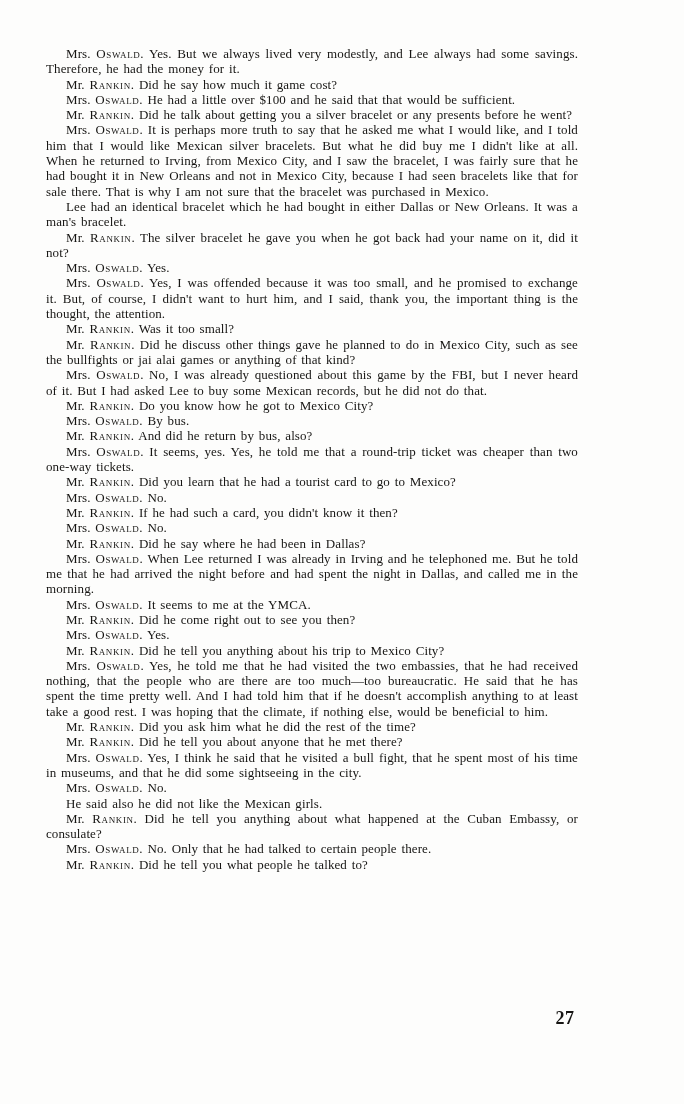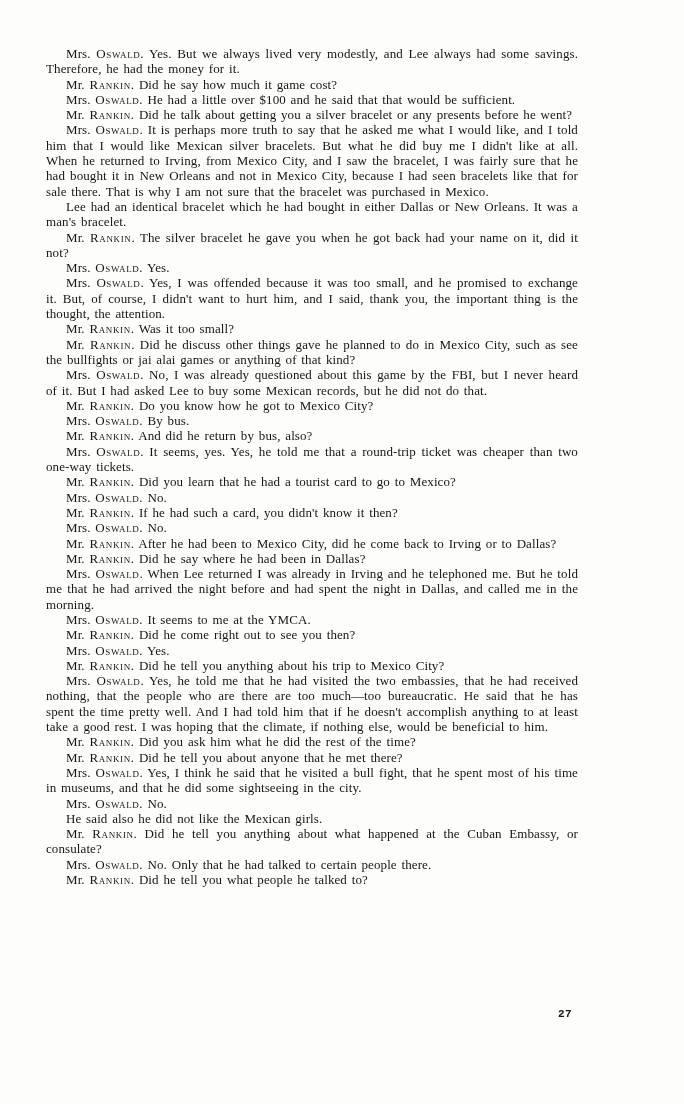--- a/index.html
+++ b/index.html
@@ -35,24 +35,23 @@
   .speaker .sp-name {
     font-variant: small-caps;
     letter-spacing: 0.6px;
   }
   .page-number {
     position: absolute;
     top: 1008px;
     left: 550px;
     width: 30px;
     text-align: center;
-    font-size: 11px;
+    font-size: 18px;
     font-weight: bold;
     letter-spacing: 0.5px;
-    font-family: Liberation Mono, monospace;
   }
 </style>
 </head>
 <body>
 
 <div class="page">
   <div class="text-block" id="paragraphs-container">
   <p class="para"><span class="speaker"><span class="sp-prefix">Mrs. </span><span class="sp-name">Oswald</span><span class="sp-dot">. </span></span><span class="ptext">Yes.  But we always lived very modestly, and Lee always had some savings.  Therefore, he had the money for it.</span></p>
 
   <p class="para"><span class="speaker"><span class="sp-prefix">Mr. </span><span class="sp-name">Rankin</span><span class="sp-dot">. </span></span><span class="ptext">Did he say how much it game cost?</span></p>
@@ -86,21 +85,20 @@
   <p class="para"><span class="speaker"><span class="sp-prefix">Mrs. </span><span class="sp-name">Oswald</span><span class="sp-dot">. </span></span><span class="ptext">It seems, yes.  Yes, he told me that a round-trip ticket was cheaper than two one-way tickets.</span></p>
 
   <p class="para"><span class="speaker"><span class="sp-prefix">Mr. </span><span class="sp-name">Rankin</span><span class="sp-dot">. </span></span><span class="ptext">Did you learn that he had a tourist card to go to Mexico?</span></p>
 
   <p class="para"><span class="speaker"><span class="sp-prefix">Mrs. </span><span class="sp-name">Oswald</span><span class="sp-dot">. </span></span><span class="ptext">No.</span></p>
 
   <p class="para"><span class="speaker"><span class="sp-prefix">Mr. </span><span class="sp-name">Rankin</span><span class="sp-dot">. </span></span><span class="ptext">If he had such a card, you didn't know it then?</span></p>
 
   <p class="para"><span class="speaker"><span class="sp-prefix">Mrs. </span><span class="sp-name">Oswald</span><span class="sp-dot">. </span></span><span class="ptext">No.</span></p>
 
-  <p class="para"><span class="speaker"><span class="sp-prefix">Mr. </span><span class="sp-name">Rankin</span><span class="sp-dot">. </span></span><span class="ptext">After he had been to Mexico City, did he come back to Irving or to Dallas?</span></p>
 
   <p class="para"><span class="speaker"><span class="sp-prefix">Mr. </span><span class="sp-name">Rankin</span><span class="sp-dot">. </span></span><span class="ptext">Did he say where he had been in Dallas?</span></p>
 
   <p class="para"><span class="speaker"><span class="sp-prefix">Mrs. </span><span class="sp-name">Oswald</span><span class="sp-dot">. </span></span><span class="ptext">When Lee returned I was already in Irving and he telephoned me.  But he told me that he had arrived the night before and had spent the night in Dallas, and called me in the morning.</span></p>
 
   <p class="para"><span class="speaker"><span class="sp-prefix">Mrs. </span><span class="sp-name">Oswald</span><span class="sp-dot">. </span></span><span class="ptext">It seems to me at the YMCA.</span></p>
 
   <p class="para"><span class="speaker"><span class="sp-prefix">Mr. </span><span class="sp-name">Rankin</span><span class="sp-dot">. </span></span><span class="ptext">Did he come right out to see you then?</span></p>
 
   <p class="para"><span class="speaker"><span class="sp-prefix">Mrs. </span><span class="sp-name">Oswald</span><span class="sp-dot">. </span></span><span class="ptext">Yes.</span></p>

